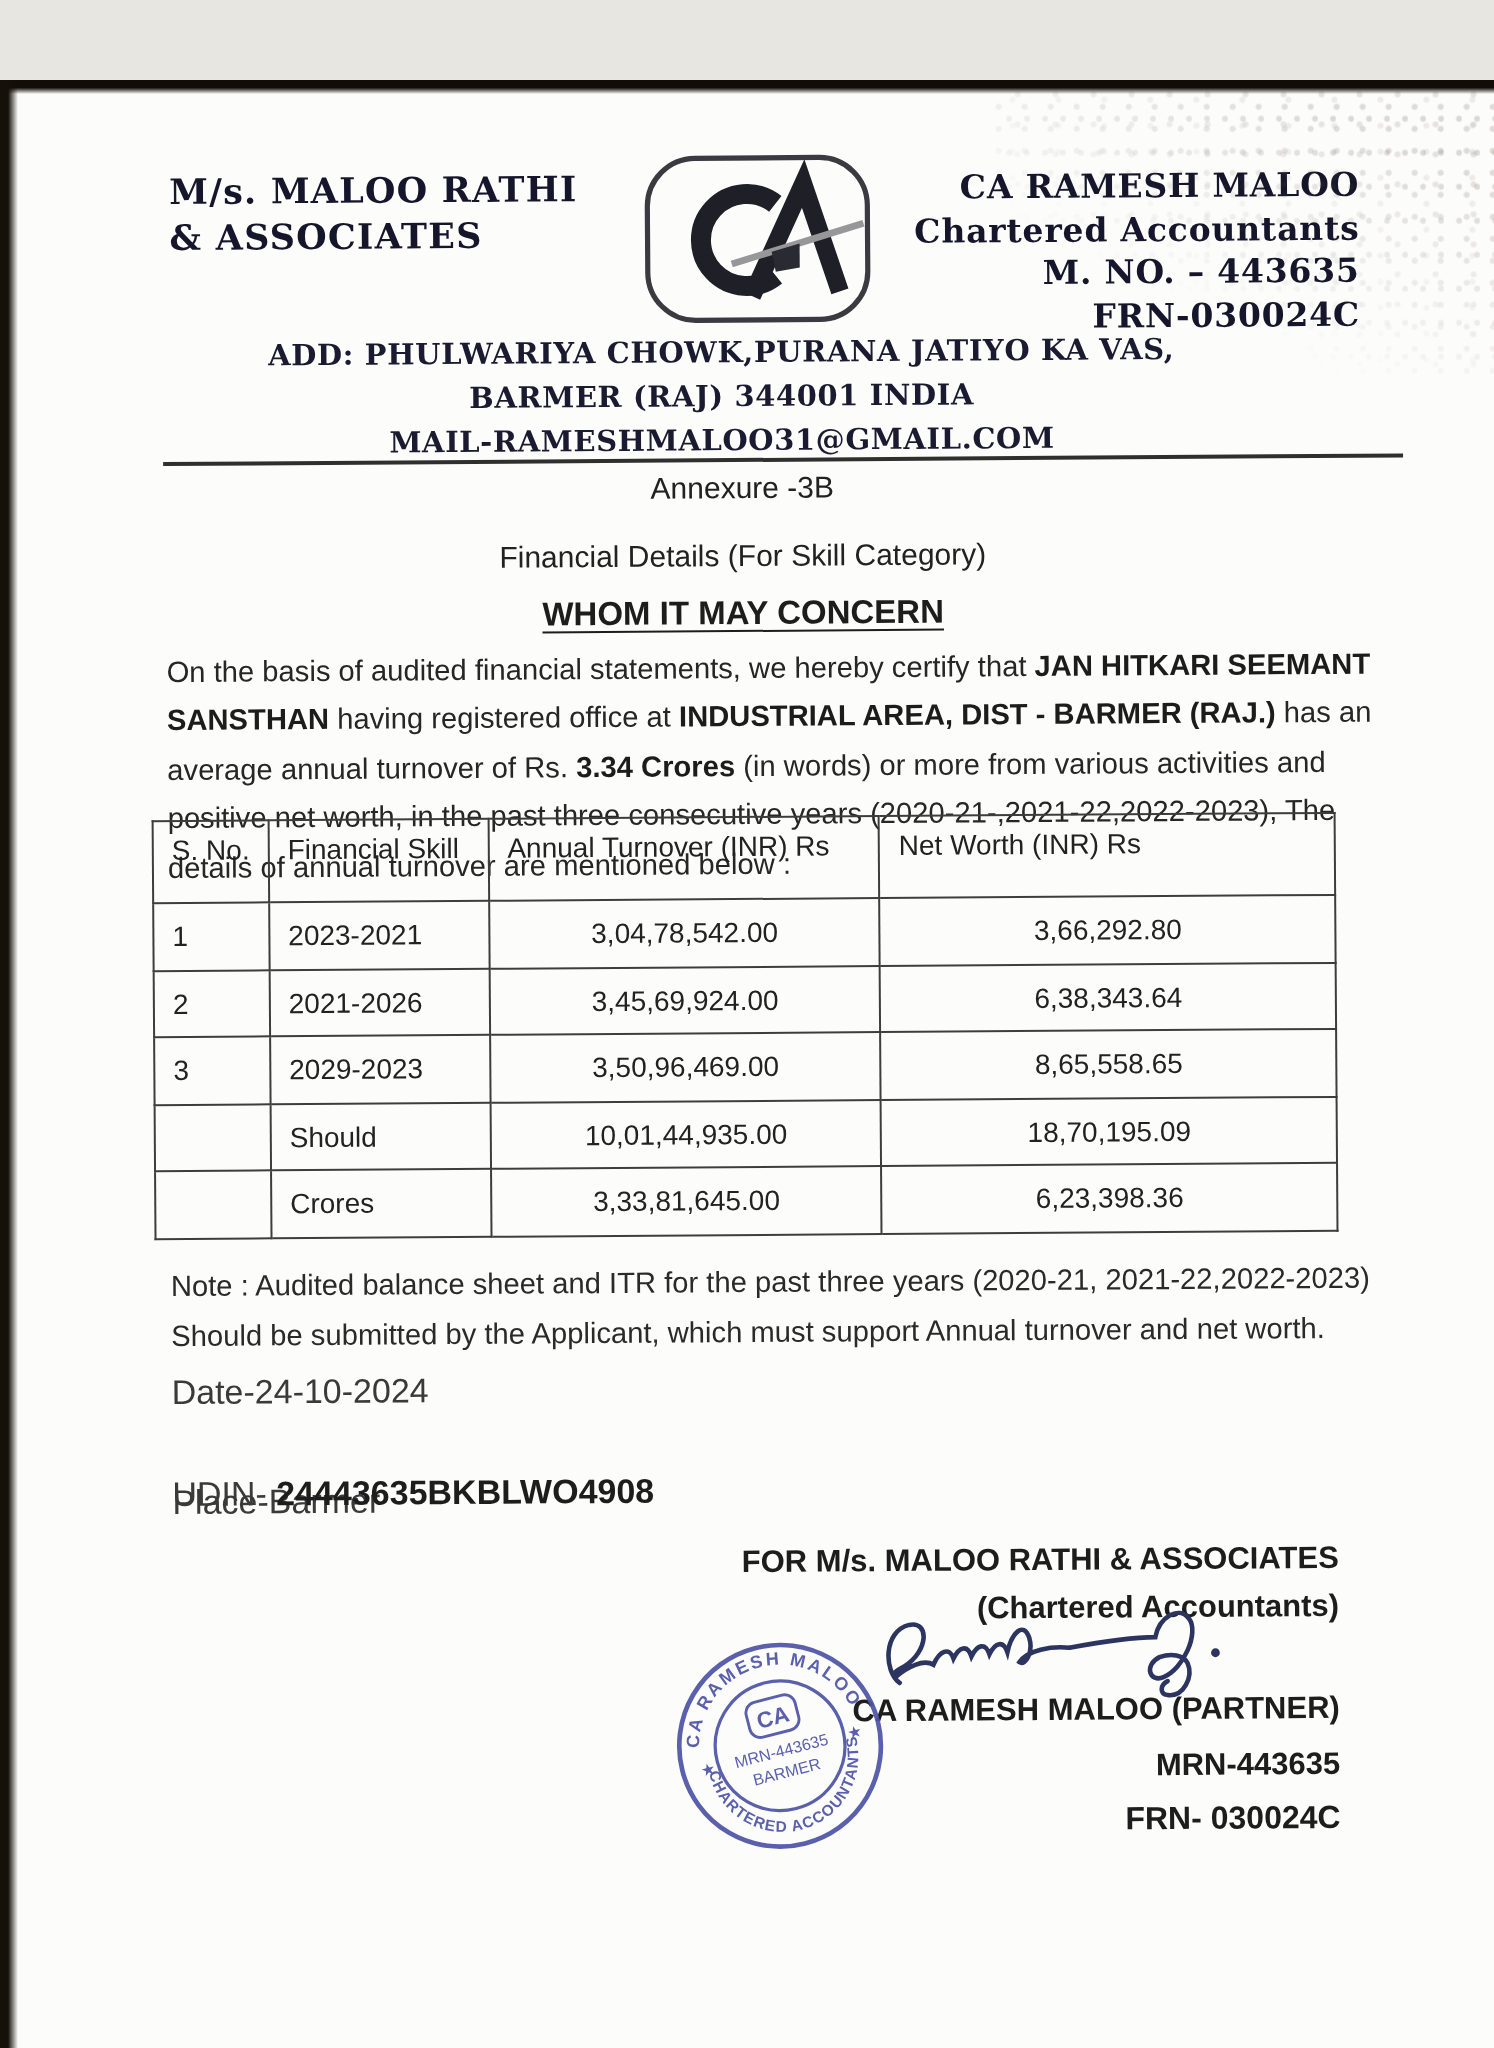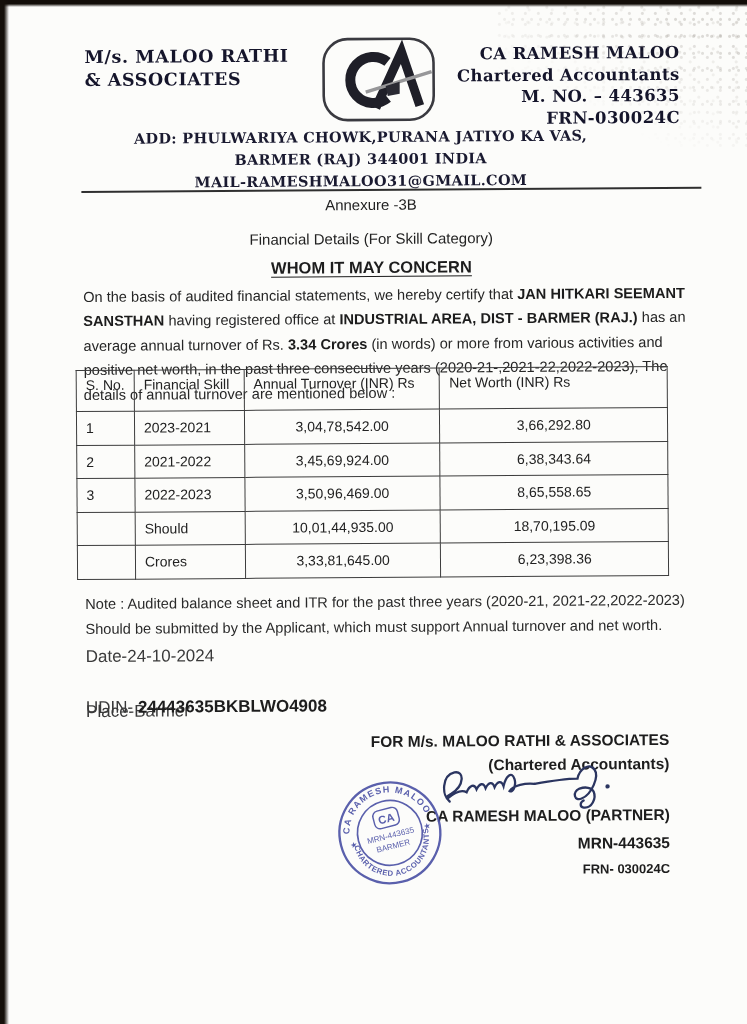--- a/index.html
+++ b/index.html
@@ -5,20 +5,21 @@
   html,body{margin:0;padding:0;}
   body{
     width:747px;height:1024px;
     background:#e8e6e0;
     font-family:"Liberation Sans",sans-serif;
     position:relative;overflow:hidden;
   }
   .page{
     position:absolute;inset:0;
     background:#fcfcfa;
+    margin-top:40px;
   }
   
   .edge-top{position:absolute;top:0;left:0;width:100%;height:7px;
     background:linear-gradient(to bottom,#120d08 55%,rgba(30,22,14,0));z-index:5;}
   .edge-left{position:absolute;top:0;left:0;width:9px;height:100%;
     background:linear-gradient(to right,#15100a 45%,rgba(25,20,12,0));z-index:5;}
   .corner-noise{position:absolute;top:0;right:0;width:250px;height:150px;opacity:.55;z-index:4;
     background-image:
       radial-gradient(circle at 18% 22%,rgba(95,85,75,.35) 1px,transparent 2px),
       radial-gradient(circle at 62% 48%,rgba(110,100,88,.30) 1px,transparent 2px),
@@ -67,21 +68,21 @@
 
   .meta{position:absolute;left:85px;font-size:17px;color:#3a3a3a;}
   .meta b{color:#1d1d1d;font-weight:700;}
   .m-date{top:645px;text-align:center;} .m-place{top:700px;} .m-udin{top:696px;}
 
   .signoff{position:absolute;right:79px;text-align:right;color:#1d1d1d;}
   .s-for{top:733px;font-size:15.5px;font-weight:700;}
   .s-ca{top:757px;font-size:15.5px;font-weight:600;}
   .s-name{top:808px;font-size:15.5px;font-weight:700;}
   .s-mrn{top:836px;font-size:15.5px;font-weight:700;}
-  .s-frn{top:863px;font-size:13px;font-weight:600;}
+  .s-frn{top:863px;font-size:16px;font-weight:600;}
 
   .signature{position:absolute;left:432px;top:758px;z-index:3;}
   .stamp{position:absolute;left:334px;top:779px;width:108px;height:108px;
     transform:rotate(-14deg);opacity:.92;z-index:2;}
 </style>
 </head>
 <body>
 
 <div class="page">
   <div class="corner-noise"></div>
@@ -139,27 +140,27 @@
       </thead>
       <tbody>
         <tr>
           <td>1</td>
           <td>2023-2021</td>
           <td class="num">3,04,78,542.00</td>
           <td class="num">3,66,292.80</td>
         </tr>
         <tr>
           <td>2</td>
-          <td>2021-2022</td>
+          <td>2021-2026</td>
           <td class="num">3,45,69,924.00</td>
           <td class="num">6,38,343.64</td>
         </tr>
         <tr>
           <td>3</td>
-          <td>2022-2023</td>
+          <td>2029-2023</td>
           <td class="num">3,50,96,469.00</td>
           <td class="num">8,65,558.65</td>
         </tr>
         <tr>
           <td></td>
           <td>Should</td>
           <td class="num">10,01,44,935.00</td>
           <td class="num">18,70,195.09</td>
         </tr>
         <tr>

